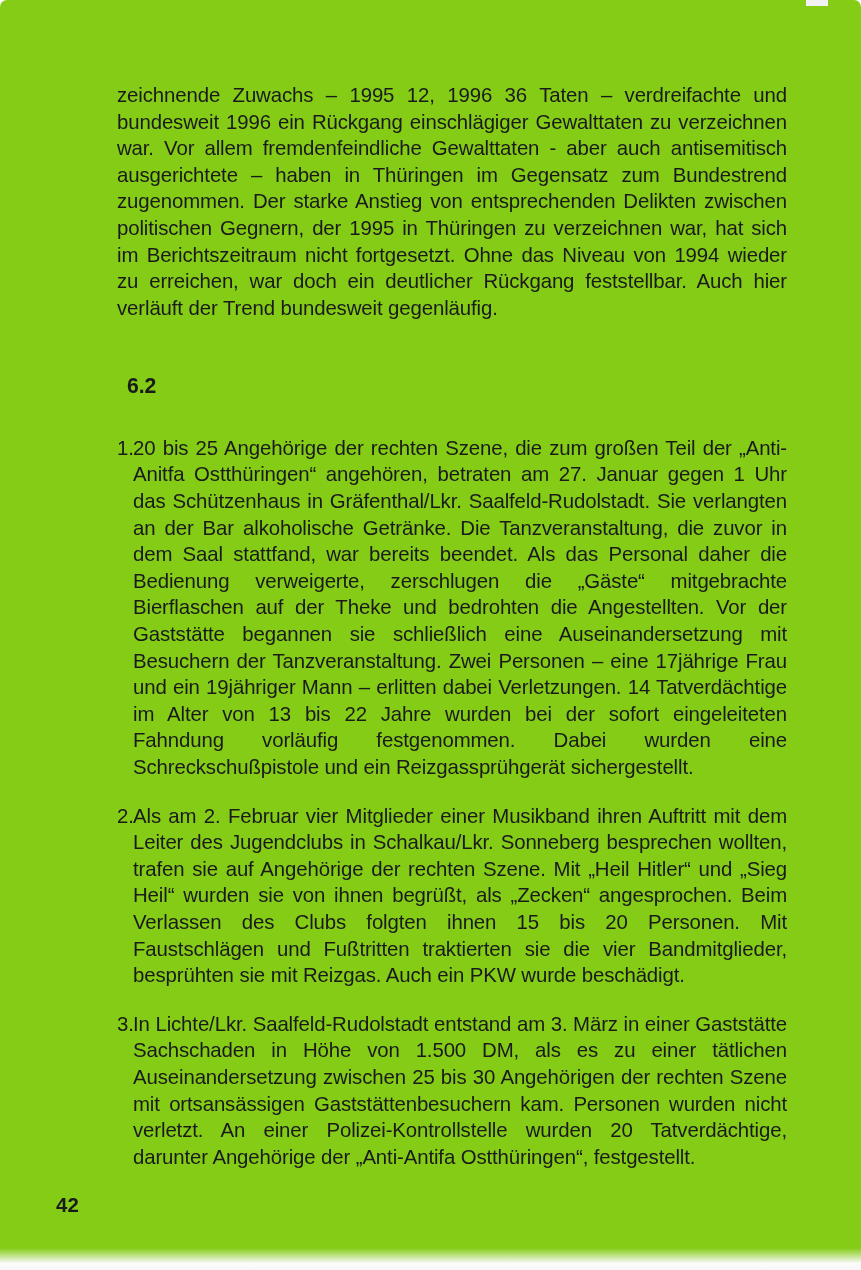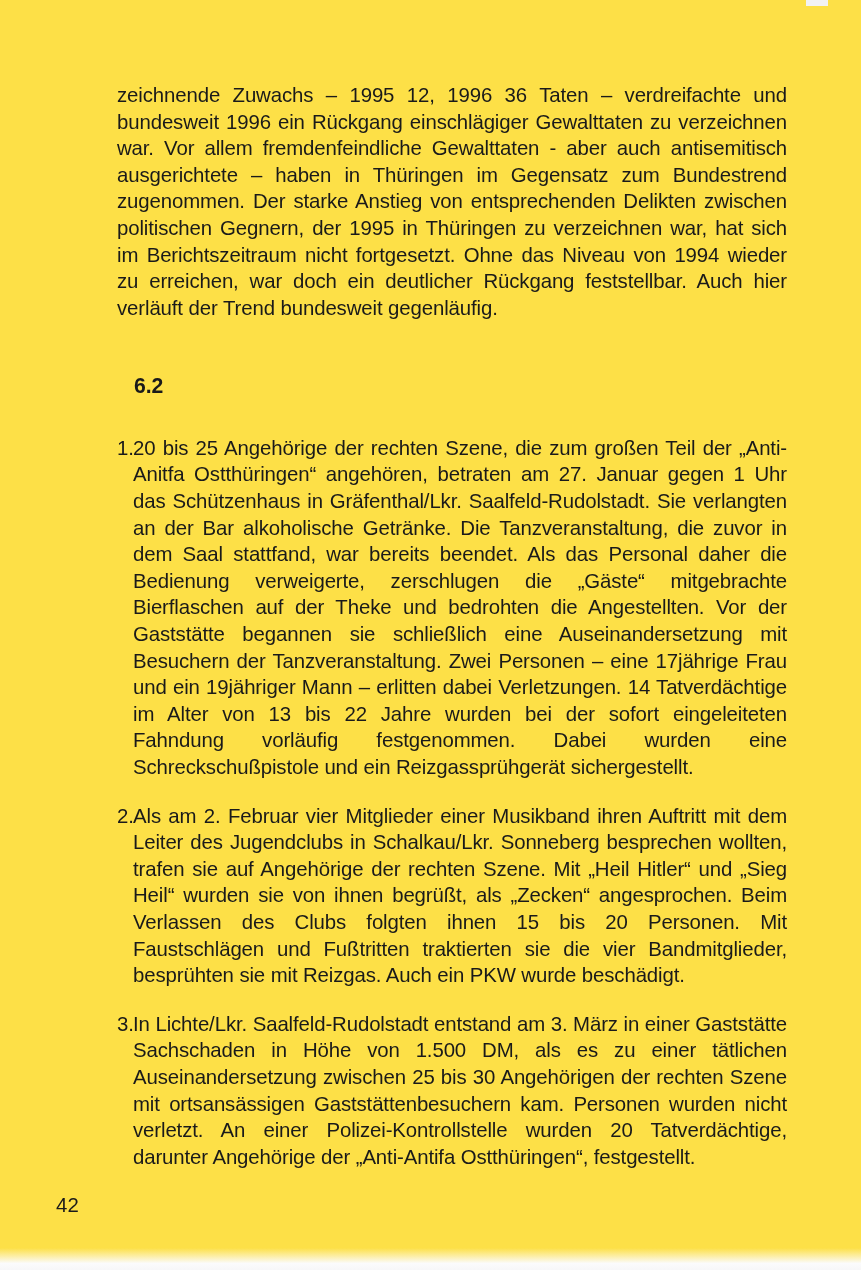--- a/index.html
+++ b/index.html
@@ -13,21 +13,22 @@
     position: relative;
     overflow: hidden;
     font-family: "Liberation Sans", sans-serif;
     color: #1a1a1a;
     -webkit-font-smoothing: antialiased;
   }
 
   .page {
     position: absolute;
     inset: 0;
-    background: #fde047;
+    background: #84cc16;
+    border-radius: 7px;
   }
 
   
   .scan-artifact-top {
     position: absolute;
     top: 0px;
     left: 806px;
     width: 22px;
     height: 6px;
     background: #f2f2f4;
@@ -66,21 +67,20 @@
     font-size: 21.2px;
     line-height: 29.5px;
     font-weight: bold;
     letter-spacing: -0.1px;
     display: flex;
     align-items: flex-start;
   }
   .section-heading .num {
     flex: 0 0 auto;
     width: 48px;
-    margin-left: 7px;
   }
   .section-heading .htext {
     flex: 1 1 auto;
     max-width: 575px;
   }
 
   ol.enum {
     list-style: none;
     margin: 34px 0 0 0;
     padding: 0;
@@ -109,20 +109,21 @@
     display: block;
   }
 
   .page-number {
     position: absolute;
     left: 56px;
     top: 1192px;
     font-size: 20.4px;
     line-height: 26px;
     letter-spacing: 0.2px;
+    font-weight: bold;
   }
 </style>
 </head>
 <body>
 
 <div class="page">
 
   <div class="scan-artifact-top"></div>
 
   <div class="content">

